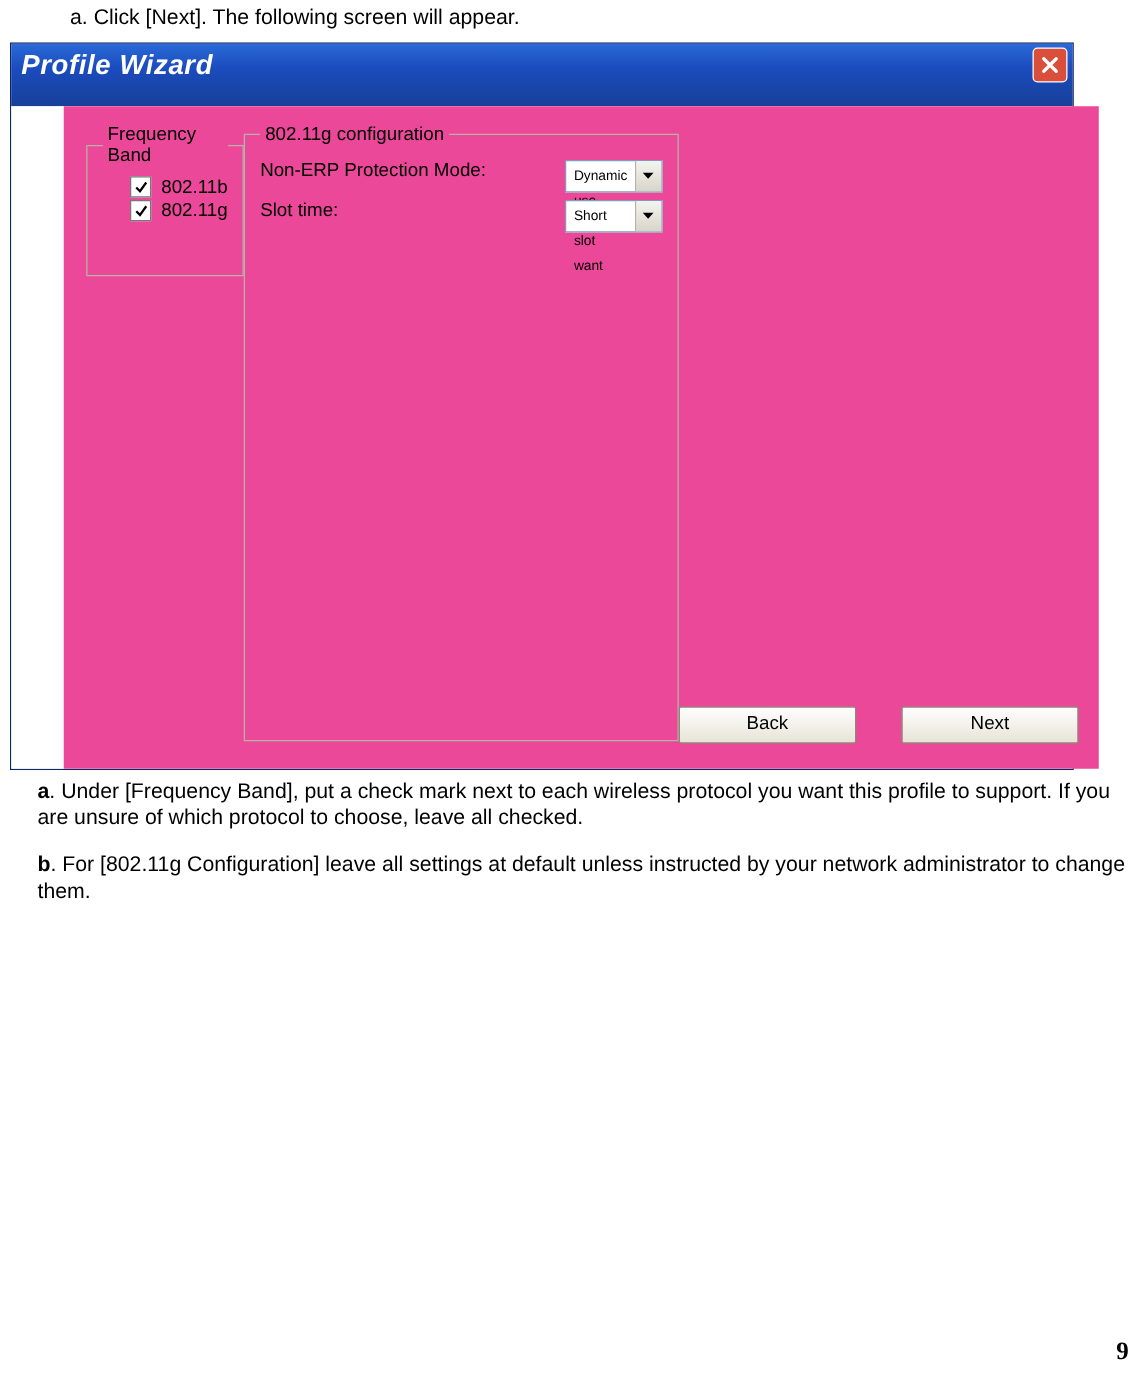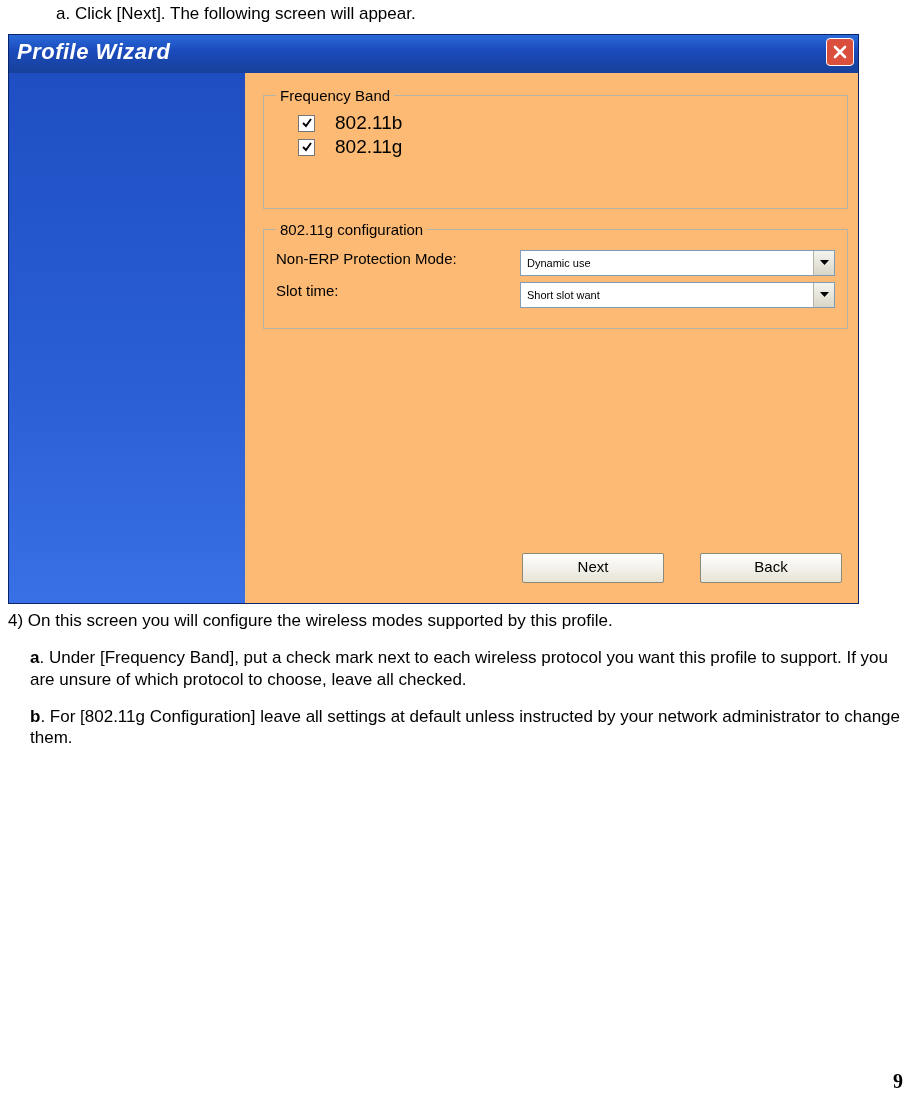--- a/index.html
+++ b/index.html
@@ -19,21 +19,21 @@
     border: 1px solid #0a246a;
     background: #ece9d8;
     margin-bottom: 6px;
   }
   .titlebar {
     height: 34px;
     background: linear-gradient(to bottom, #2a6ad8 0%, #1b4bbd 40%, #174099 100%);
     display: flex;
     align-items: center;
     justify-content: space-between;
-    padding: 0 4px 4px 8px;
+    padding: 0 4px 16px 8px;
   }
   .titlebar-text {
     color: #fff;
     font-weight: bold;
     font-style: italic;
     font-size: 22px;
     letter-spacing: 0.5px;
   }
   .close-btn {
     width: 26px;
@@ -50,46 +50,46 @@
     display: flex;
     height: 530px;
     background: #fff;
   }
   .wizard-left {
     width: 236px;
     background: linear-gradient(to bottom, #1f4ec2 0%, #2a5fd6 60%, #3a70e6 100%);
   }
   .wizard-right {
     flex: 1;
-    background: #fdba74;
+    background: #ec4899;
     padding: 14px 10px 10px 18px;
     display: flex;
-    flex-direction: column;
+    flex-direction: row;
+    margin-left: 42px;
   }
   fieldset.group {
     border: 1px solid #b5b2a6;
     padding: 6px 12px 14px 12px;
     margin: 0 0 12px 0;
   }
   fieldset.freq {
     height: 100px;
   }
   fieldset.group legend {
     font-family: Tahoma, sans-serif;
     font-size: 15px;
     color: #000;
     padding: 0 4px;
   }
   .chk-row {
     display: flex;
     align-items: center;
     margin: 2px 0 2px 22px;
     font-family: Tahoma, sans-serif;
-    font-size: 19px;
-    gap: 12px;
+    font-size: 15px;
   }
   .chk {
     width: 15px;
     height: 15px;
     border: 1px solid #777;
     background: #fff;
     margin-right: 8px;
     display: flex;
     align-items: center;
     justify-content: center;
@@ -226,28 +226,27 @@
             <div class="combo-btn">
               <svg width="9" height="6" viewBox="0 0 9 6">
                     <path d="M0 0 L4.5 5 L9 0 Z" fill="#000"></path>
                   </svg>
             </div>
           </div>
         </div>
       </fieldset>
 
       <div class="wizard-buttons">
+        <div class="wbtn">Back</div>
         <div class="wbtn">Next</div>
-        <div class="wbtn">Back</div>
       </div>
     </div>
   </div>
 </div>
 
 <div class="body-text">
-  <p>4) On this screen you will configure the wireless modes supported by this profile.</p>
   <p class="indent"><b>a</b><span>. Under [Frequency Band], put a check mark next to each wireless protocol you want this profile to support. If you are unsure of which protocol to choose, leave all checked.</span></p>
   <p class="indent"><b>b</b><span>. For [802.11g Configuration] leave all settings at default unless instructed by your network administrator to change them.</span></p>
 </div>
 
 <div class="pagenum">9</div>
 
 </div>
 
 </body></html>

